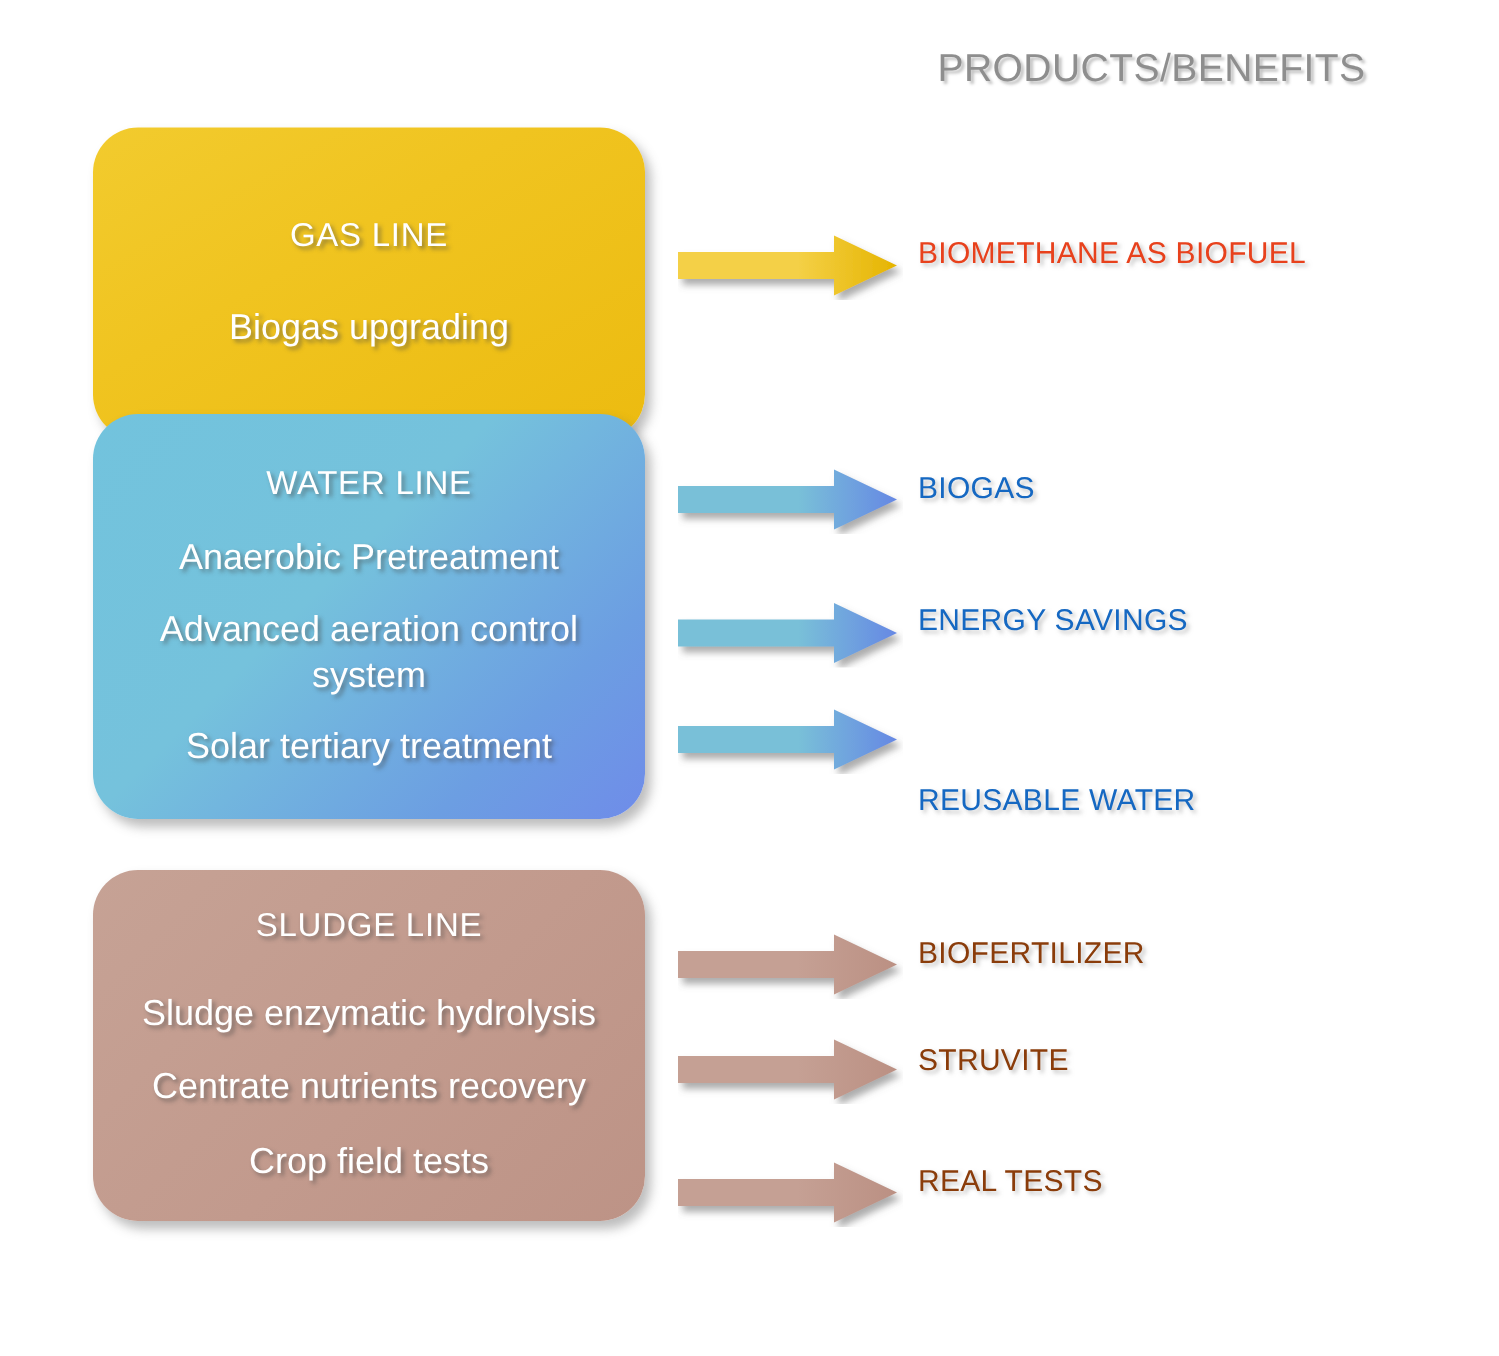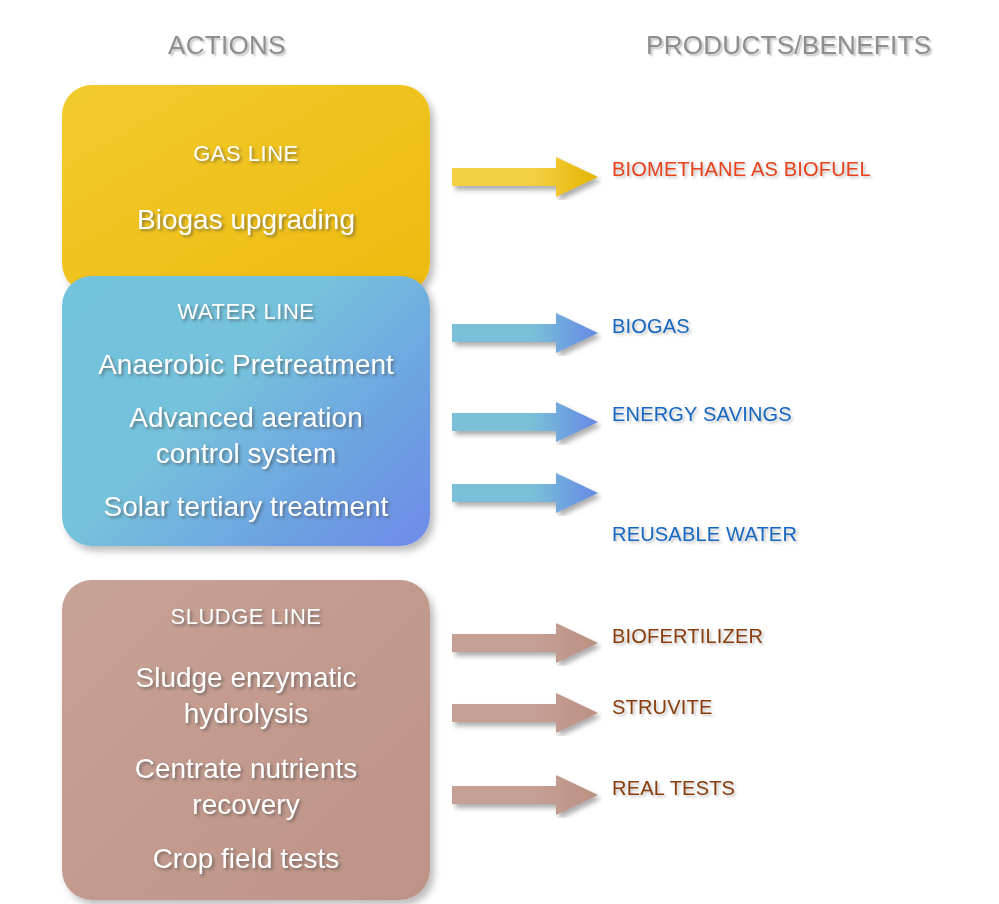--- a/index.html
+++ b/index.html
@@ -25,21 +25,21 @@
   .col-header {
     position: absolute;
     font-size: 26px;
     letter-spacing: 0.3px;
     color: #8e8e8e;
     text-shadow: 2px 2px 2px rgba(120,120,120,0.45);
     white-space: nowrap;
     font-weight: 400;
   }
   #hdr-actions  { left: 168px; top: 30px; }
-  #hdr-products { left: 646px; top: 30px; }
+  #hdr-products { left: 625px; top: 30px; }
 
   
   .line-box {
     position: absolute;
     left: 62px;
     width: 368px;
     border-radius: 30px;
     box-shadow: 4px 5px 7px rgba(90,90,90,0.40);
     box-sizing: border-box;
     display: flex;
@@ -51,21 +51,21 @@
   .line-box .box-title {
     color: #ffffff;
     font-size: 22px;
     letter-spacing: 0.5px;
     text-shadow: 2px 2px 3px rgba(70,70,70,0.55);
     text-align: center;
     line-height: 1.25;
   }
   .line-box .box-item {
     color: #ffffff;
-    font-size: 28px;
+    font-size: 24px;
     text-align: center;
     line-height: 1.28;
     text-shadow: 2px 2px 3px rgba(70,70,70,0.55);
     max-width: 320px;
   }
 
   #box-gas {
     top: 85px;
     height: 208px;
     background: linear-gradient(150deg, #f2cb2e 0%, #f0c420 40%, #ecbb10 100%);
@@ -77,21 +77,21 @@
     height: 270px;
     background: linear-gradient(135deg, #72c3dd 0%, #75c2dc 42%, #6c9ee2 78%, #6f8ce9 100%);
     padding: 0 24px;
   }
   #box-water .box-title { margin-bottom: 22px; text-align: right; }
   #box-water .box-item  { margin-bottom: 17px; }
   #box-water .box-item:last-child { margin-bottom: 0; }
 
   #box-sludge {
     top: 580px;
-    height: 320px;
+    height: 234px;
     background: linear-gradient(135deg, #c6a295 0%, #c29a8d 55%, #bd9386 100%);
     padding: 0 20px;
   }
   #box-sludge .box-title { margin-bottom: 30px; }
   #box-sludge .box-item  { margin-bottom: 19px; }
   #box-sludge .box-item:last-child { margin-bottom: 0; }
 
   
   .arrow {
     position: absolute;
@@ -113,21 +113,20 @@
   }
   .product.red   { color: #e8411c; }
   .product.blue  { color: #1568c2; }
   .product.brown { color: #8a3c0a; }
 </style>
 </head>
 <body>
 
 <div class="canvas">
 
-  <div id="hdr-actions" class="col-header">ACTIONS</div>
   <div id="hdr-products" class="col-header">PRODUCTS/BENEFITS</div>
 
   <div id="box-gas" class="line-box">
     <div class="box-title">GAS LINE</div>
     <div class="box-item">Biogas upgrading</div>
   </div>
 
   <div id="box-water" class="line-box">
     <div class="box-title">WATER LINE</div>
     <div class="box-item">Anaerobic Pretreatment</div>

